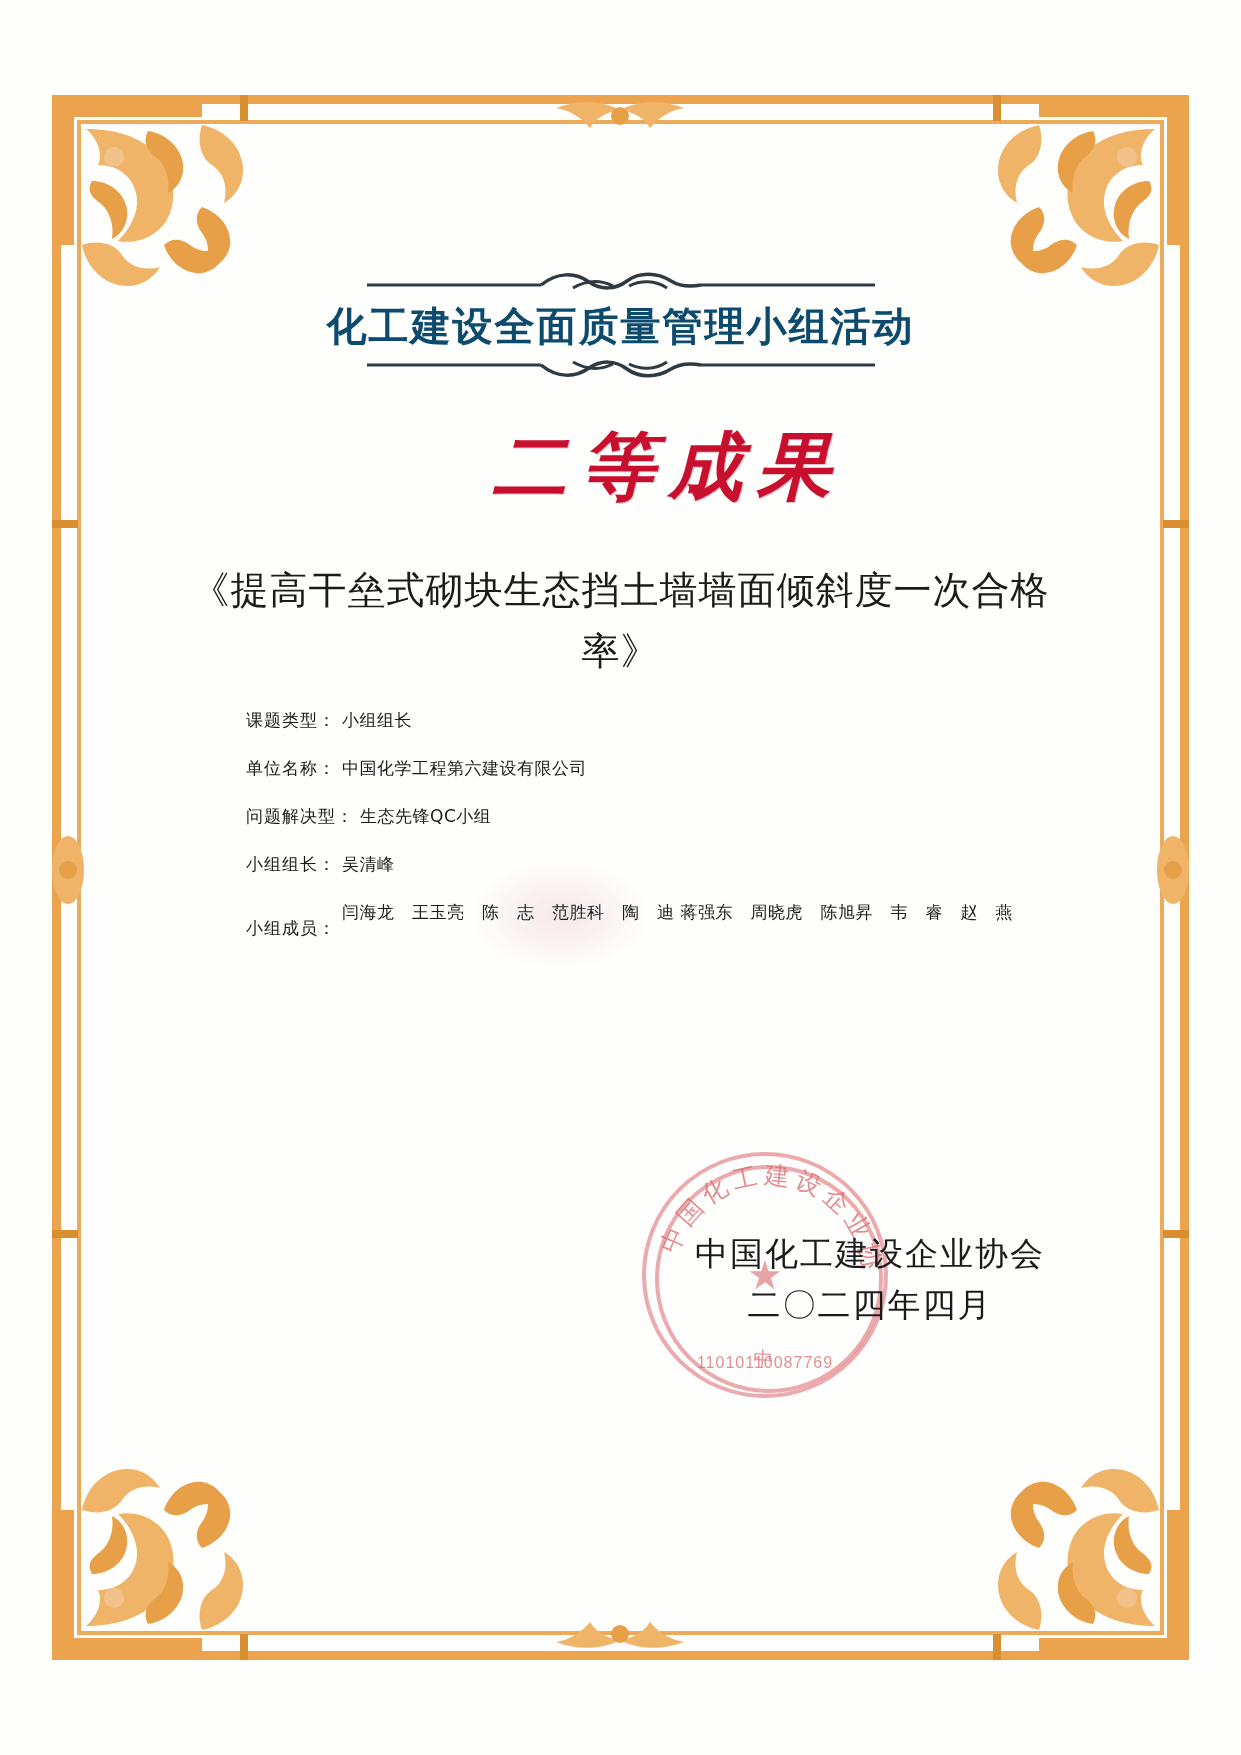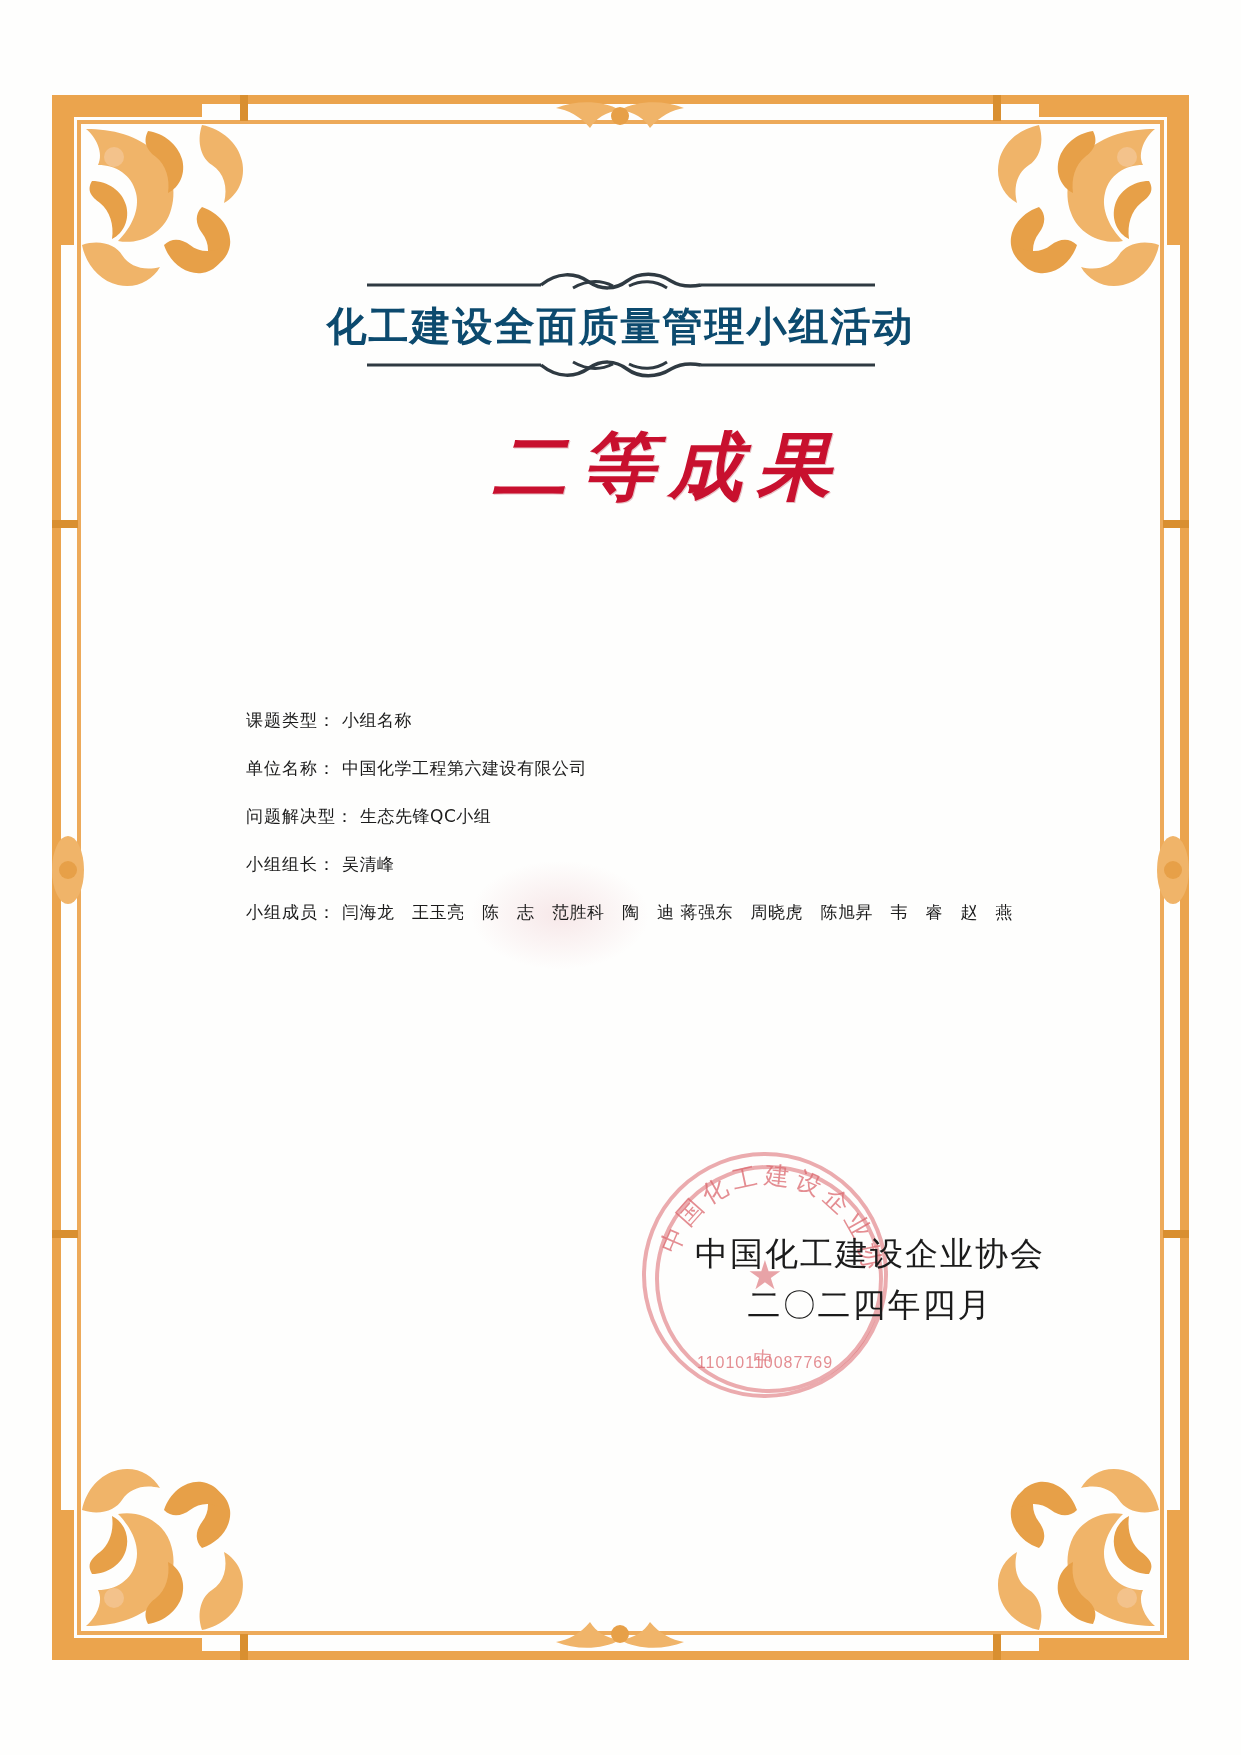--- a/index.html
+++ b/index.html
@@ -120,21 +120,21 @@
     white-space: nowrap;
     letter-spacing: 1px;
   }
   .field-value {
     margin-left: 6px;
     white-space: nowrap;
     letter-spacing: 0.5px;
   }
   .members-row {
     display: flex;
-    align-items: flex-start;
+    align-items: center;
     margin-bottom: 18px;
   }
   .members-lines {
     display: flex;
     flex-direction: row;
   }
   .member-line {
     margin-left: 6px;
     white-space: nowrap;
     margin-bottom: 31px;
@@ -295,26 +295,27 @@
       <path d="M6,9 L180,9" stroke="#2f3a42" stroke-width="3" fill="none"></path>
       <path d="M340,9 L514,9" stroke="#2f3a42" stroke-width="3" fill="none"></path>
       <path d="M180,9 C196,22 214,22 228,12 C240,4 254,4 266,13 C278,22 296,22 310,13 C320,7 330,7 340,9" stroke="#2f3a42" stroke-width="3.5" fill="none"></path>
       <path d="M212,6 C226,14 240,14 252,8" stroke="#2f3a42" stroke-width="3" fill="none"></path>
       <path d="M268,8 C280,14 294,14 306,6" stroke="#2f3a42" stroke-width="3" fill="none"></path>
     </svg>
   </div>
 
   <div class="award-grade">二等成果</div>
 
+  <div class="project-title">《提高干垒式砌块生态挡土墙墙面倾斜度一次合格率》</div>
 
   <div class="details">
 
     <div class="field-row">
       <span class="field-label">课题类型：</span>
-      <span class="field-value">小组名称</span>
+      <span class="field-value">小组组长</span>
     </div>
 
     <div class="field-row">
       <span class="field-label">单位名称：</span>
       <span class="field-value">中国化学工程第六建设有限公司</span>
     </div>
 
     <div class="field-row">
       <span class="field-label">问题解决型：</span>
       <span class="field-value">生态先锋QC小组</span>

